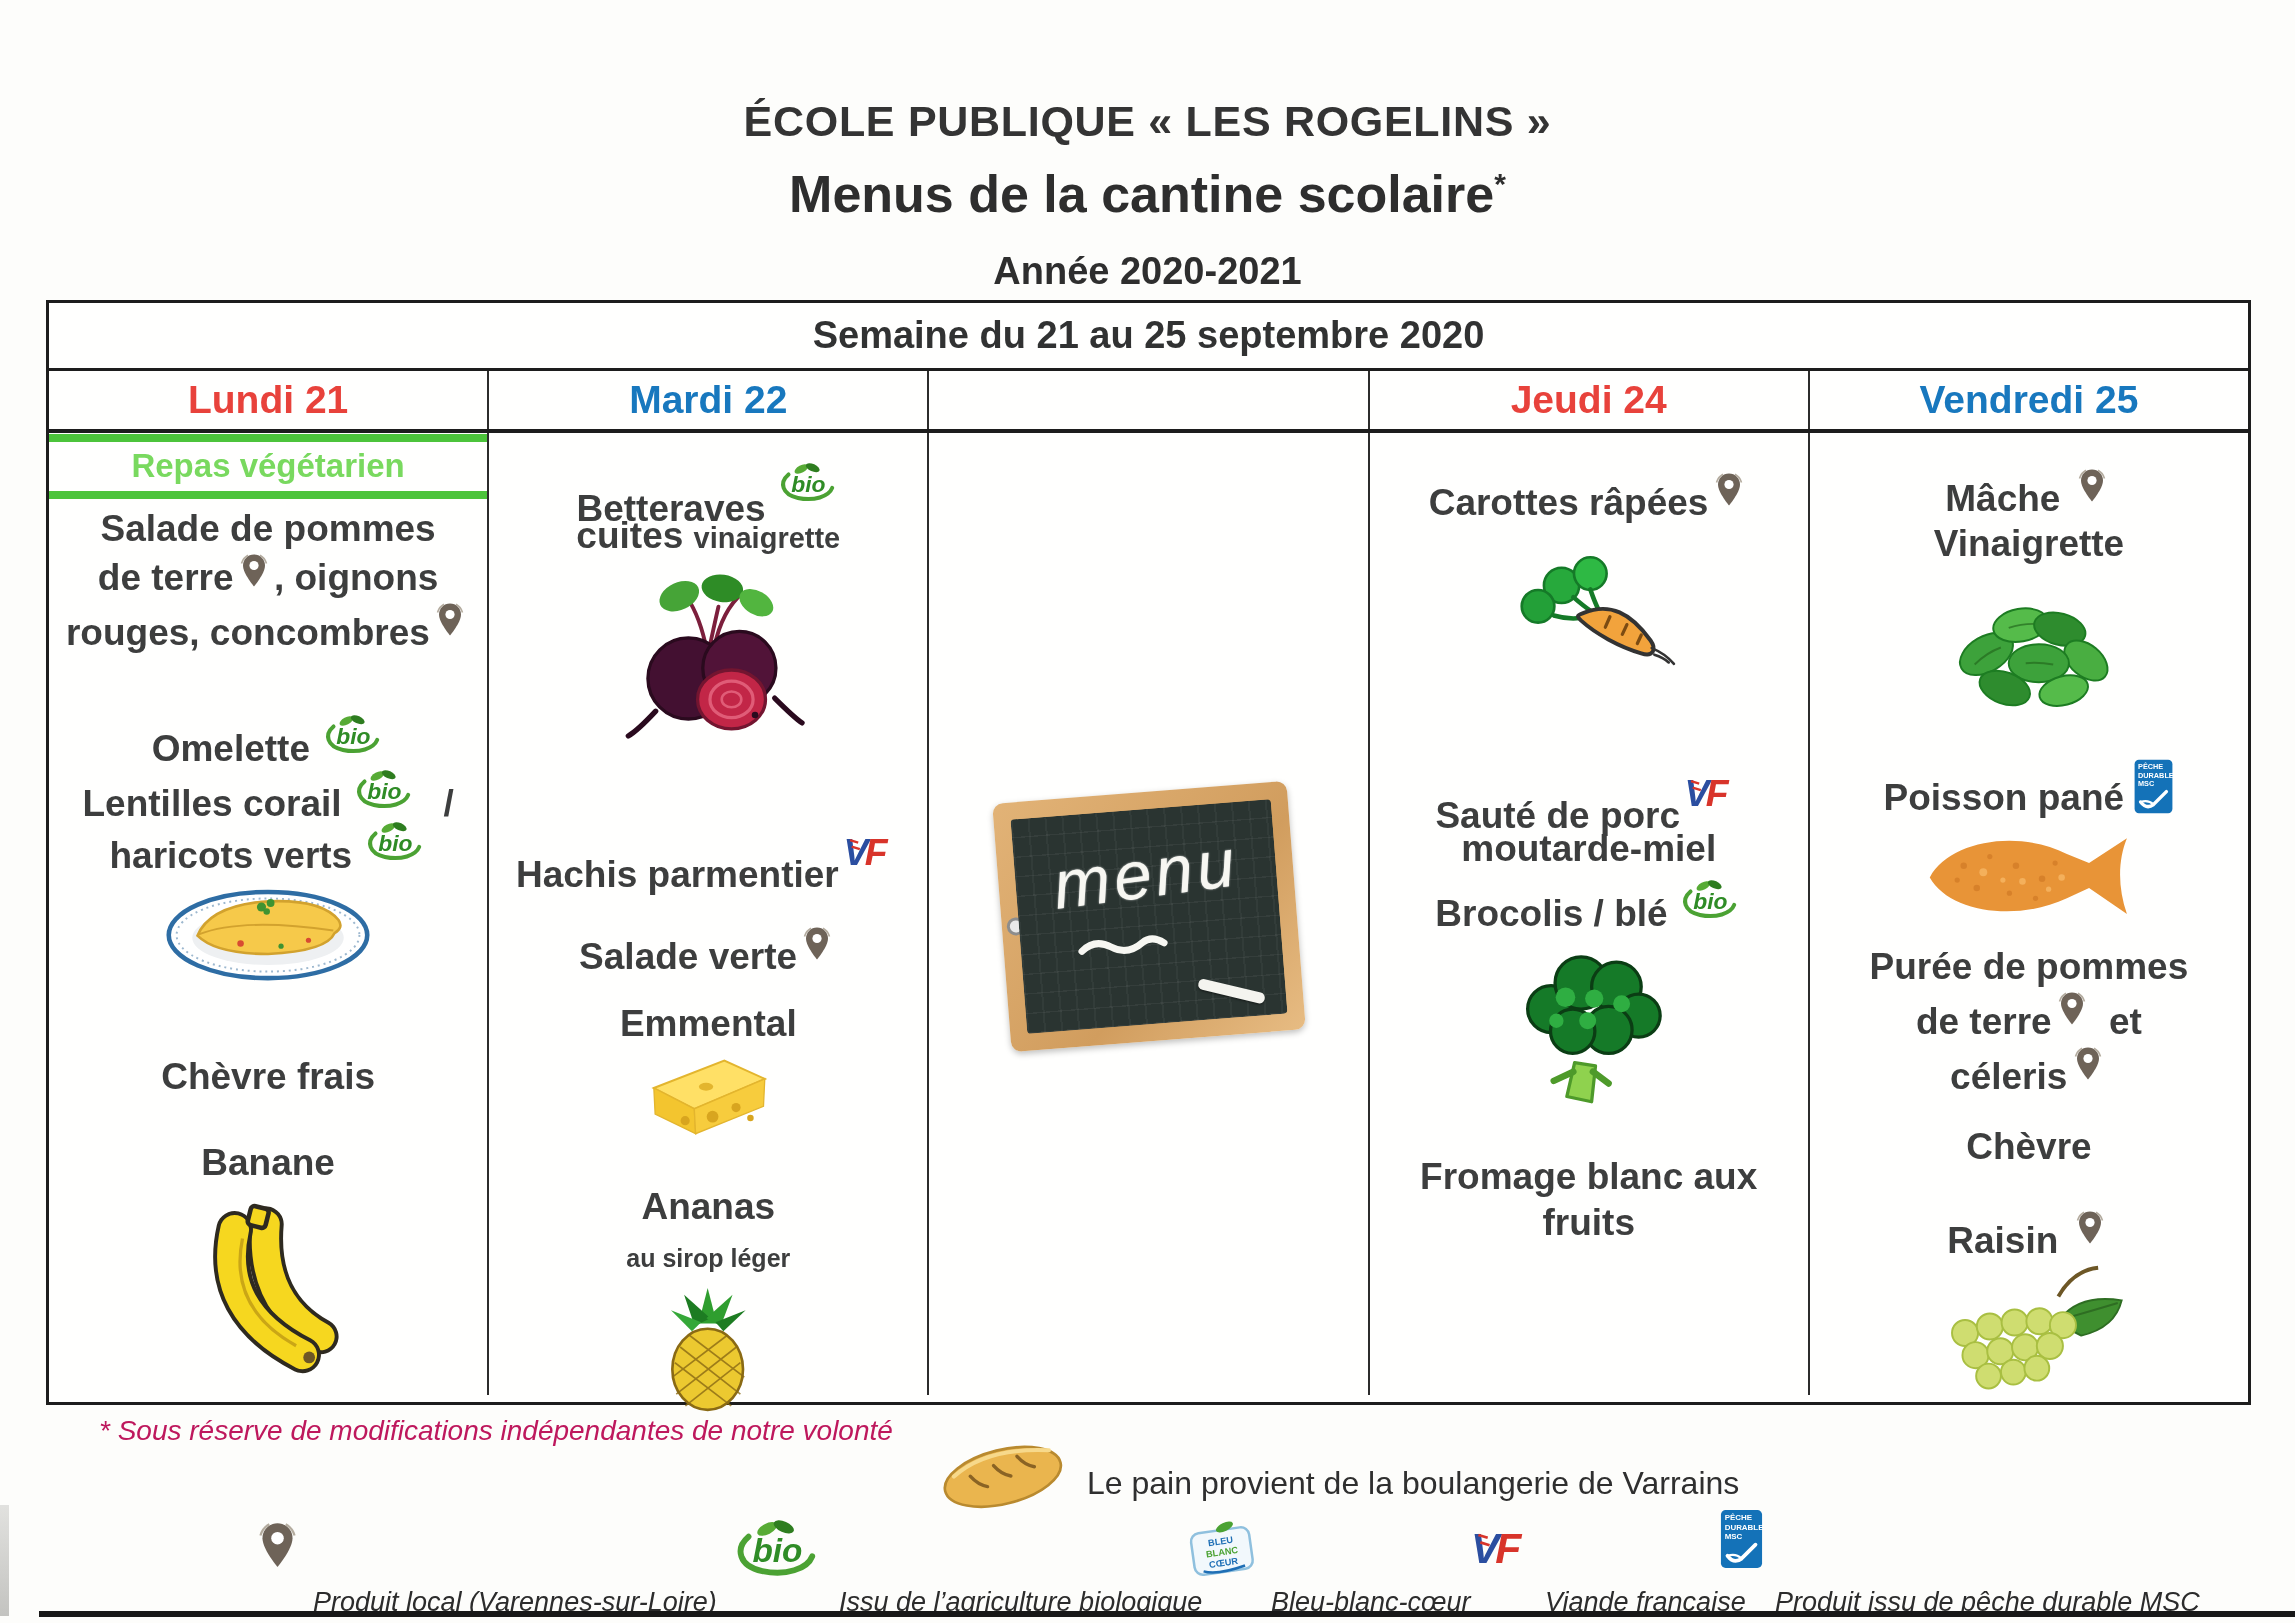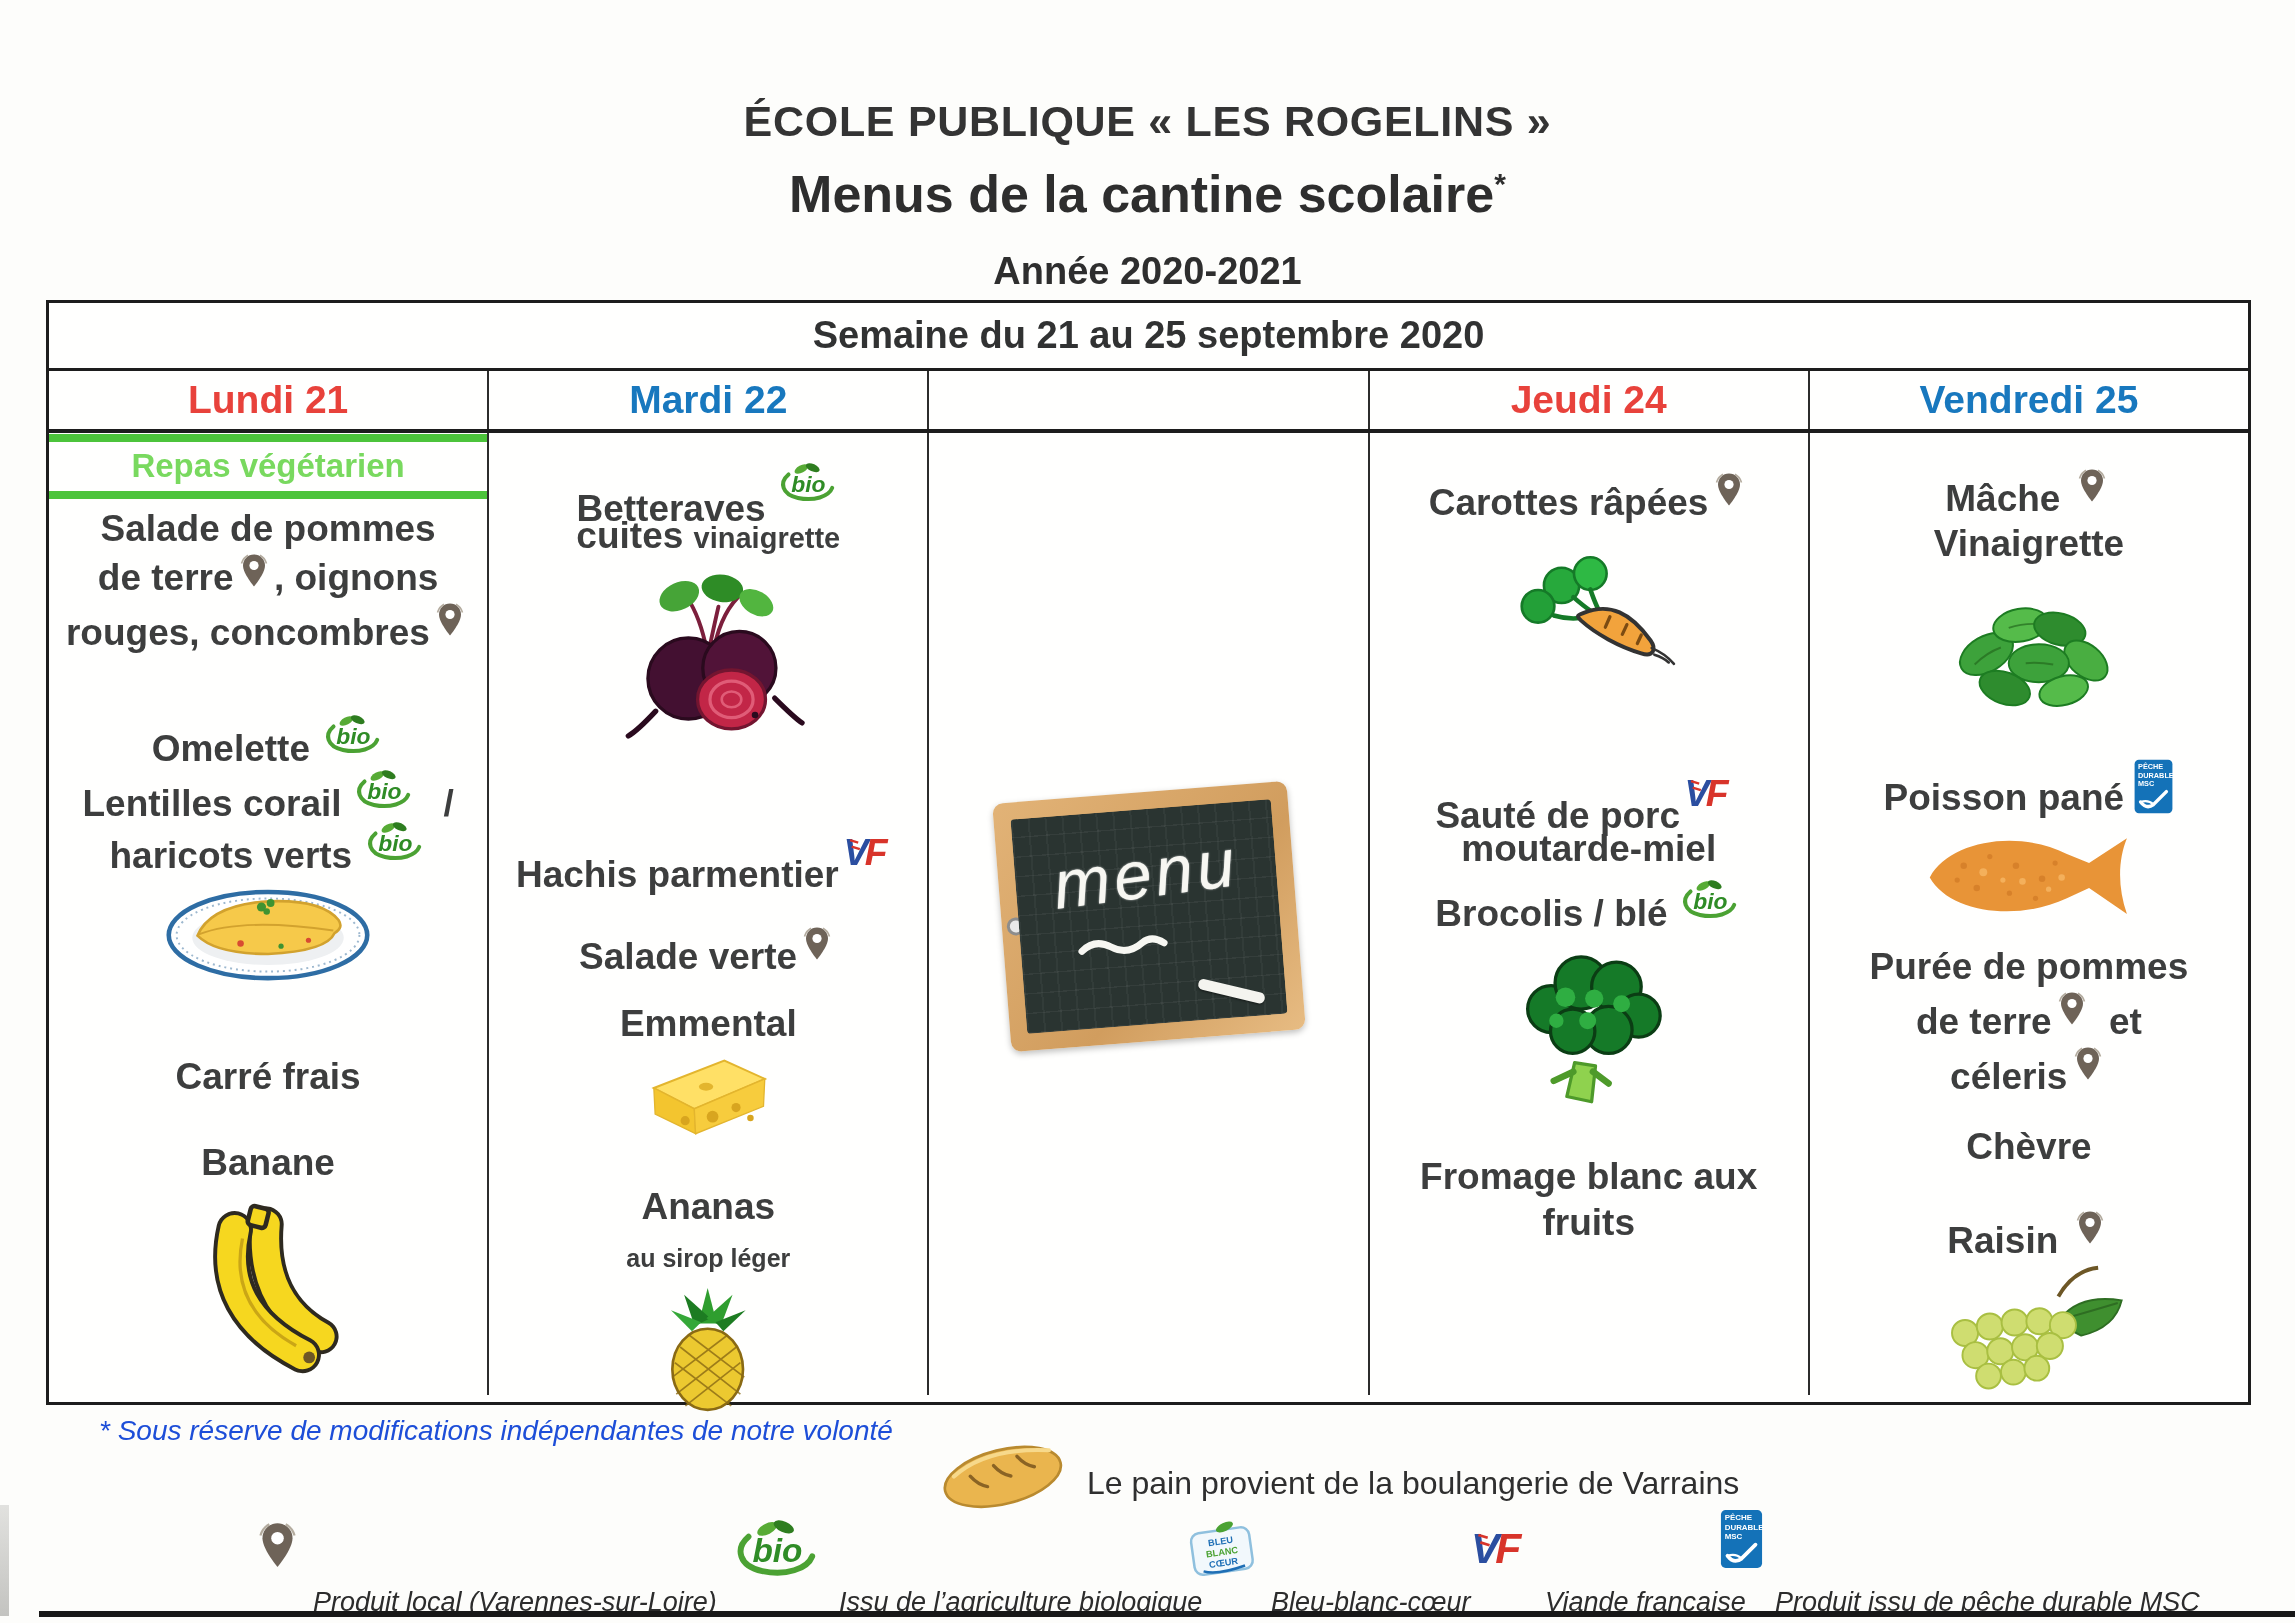--- a/index.html
+++ b/index.html
@@ -60,21 +60,21 @@
          font-size:68px; color:#f7f7f2; font-style:italic; letter-spacing:3.9px;
          transform:rotate(-3deg); text-shadow:0 0 2px rgba(255,255,255,.8); }
   .chalk-squiggle { position:absolute; left:55px; top:122px; width:118px; height:26px; }
   .chalk-stick { position:absolute; right:19.6px; bottom:22px; width:68px; height:10.5px;
          background:#f4f4ef; border-radius:5.2px; transform:rotate(18deg);
          box-shadow:0 1.3px 2px rgba(0,0,0,.4); }
   .board-ring { position:absolute; left:5.2px; top:115px; width:11.8px; height:11.8px;
          border:3.3px solid #8d8d8d; border-radius:50%; background:#e9e9e9; }
   
   .foot-note { position:absolute; left:99px; top:1415px; font-size:28px; font-style:italic;
-         color:#1d4ed8; }
+         color:#be185d; }
   .bread-img { position:absolute; left:935px; top:1435px; width:135px; height:77px; transform:rotate(-6deg); }
   .bread-note { position:absolute; left:1087px; top:1465px; font-size:32px; color:#2f2f2f; }
   .legend-item { position:absolute; font-size:27px; font-style:italic; color:#2c2c2c; white-space:nowrap;margin-top:48px; }
   .legend-icon { position:absolute; }
   .scan-line { position:absolute; left:39px; right:0; top:1611px; height:5.9px; background:#181818; }
   .scan-smudge { position:absolute; left:0; top:1505px; width:9.2px; height:111px; background:linear-gradient(#cfcfcc,#9d9d99); opacity:.6; }
 </style>
 </head>
 <body>
 
@@ -159,21 +159,21 @@
           <circle cx="118" cy="108" r="5" fill="#d84b32"></circle>
             <circle cx="180" cy="112" r="4" fill="#3f9331"></circle>
             <circle cx="222" cy="103" r="4" fill="#d84b32"></circle>
           <g fill="#3f9331">
               <circle cx="150" cy="52" r="7"></circle>
               <circle cx="164" cy="46" r="6"></circle>
               <circle cx="158" cy="59" r="5"></circle>
             </g>
         </svg>
 
-        <div class="ci" style="top:621px">Carré frais</div>
+        <div class="ci" style="top:621px">Chèvre frais</div>
         <div class="ci" style="top:707px">Banane</div>
 
         <svg class="imgc" style="top:765px" width="164" height="183" viewBox="0 0 250 280">
           <path d="M122 40 Q112 160 206 212" stroke="#2e2a20" stroke-width="54" stroke-linecap="round" fill="none"></path>
           <path d="M122 40 Q112 160 206 212" stroke="#f6d71f" stroke-width="42" stroke-linecap="round" fill="none"></path>
           <path d="M74 48 Q46 172 178 240" stroke="#2e2a20" stroke-width="56" stroke-linecap="round" fill="none"></path>
           <path d="M74 48 Q46 172 178 240" stroke="#f6d71f" stroke-width="44" stroke-linecap="round" fill="none"></path>
           <path d="M86 62 Q64 168 168 226" stroke="#caa616" stroke-width="5" fill="none"></path>
           <rect x="96" y="14" width="28" height="30" rx="6" fill="#f6d71f" stroke="#2e2a20" stroke-width="7" transform="rotate(14 110 29)"></rect>
           <circle cx="188" cy="244" r="9" fill="#6d5726"></circle>

